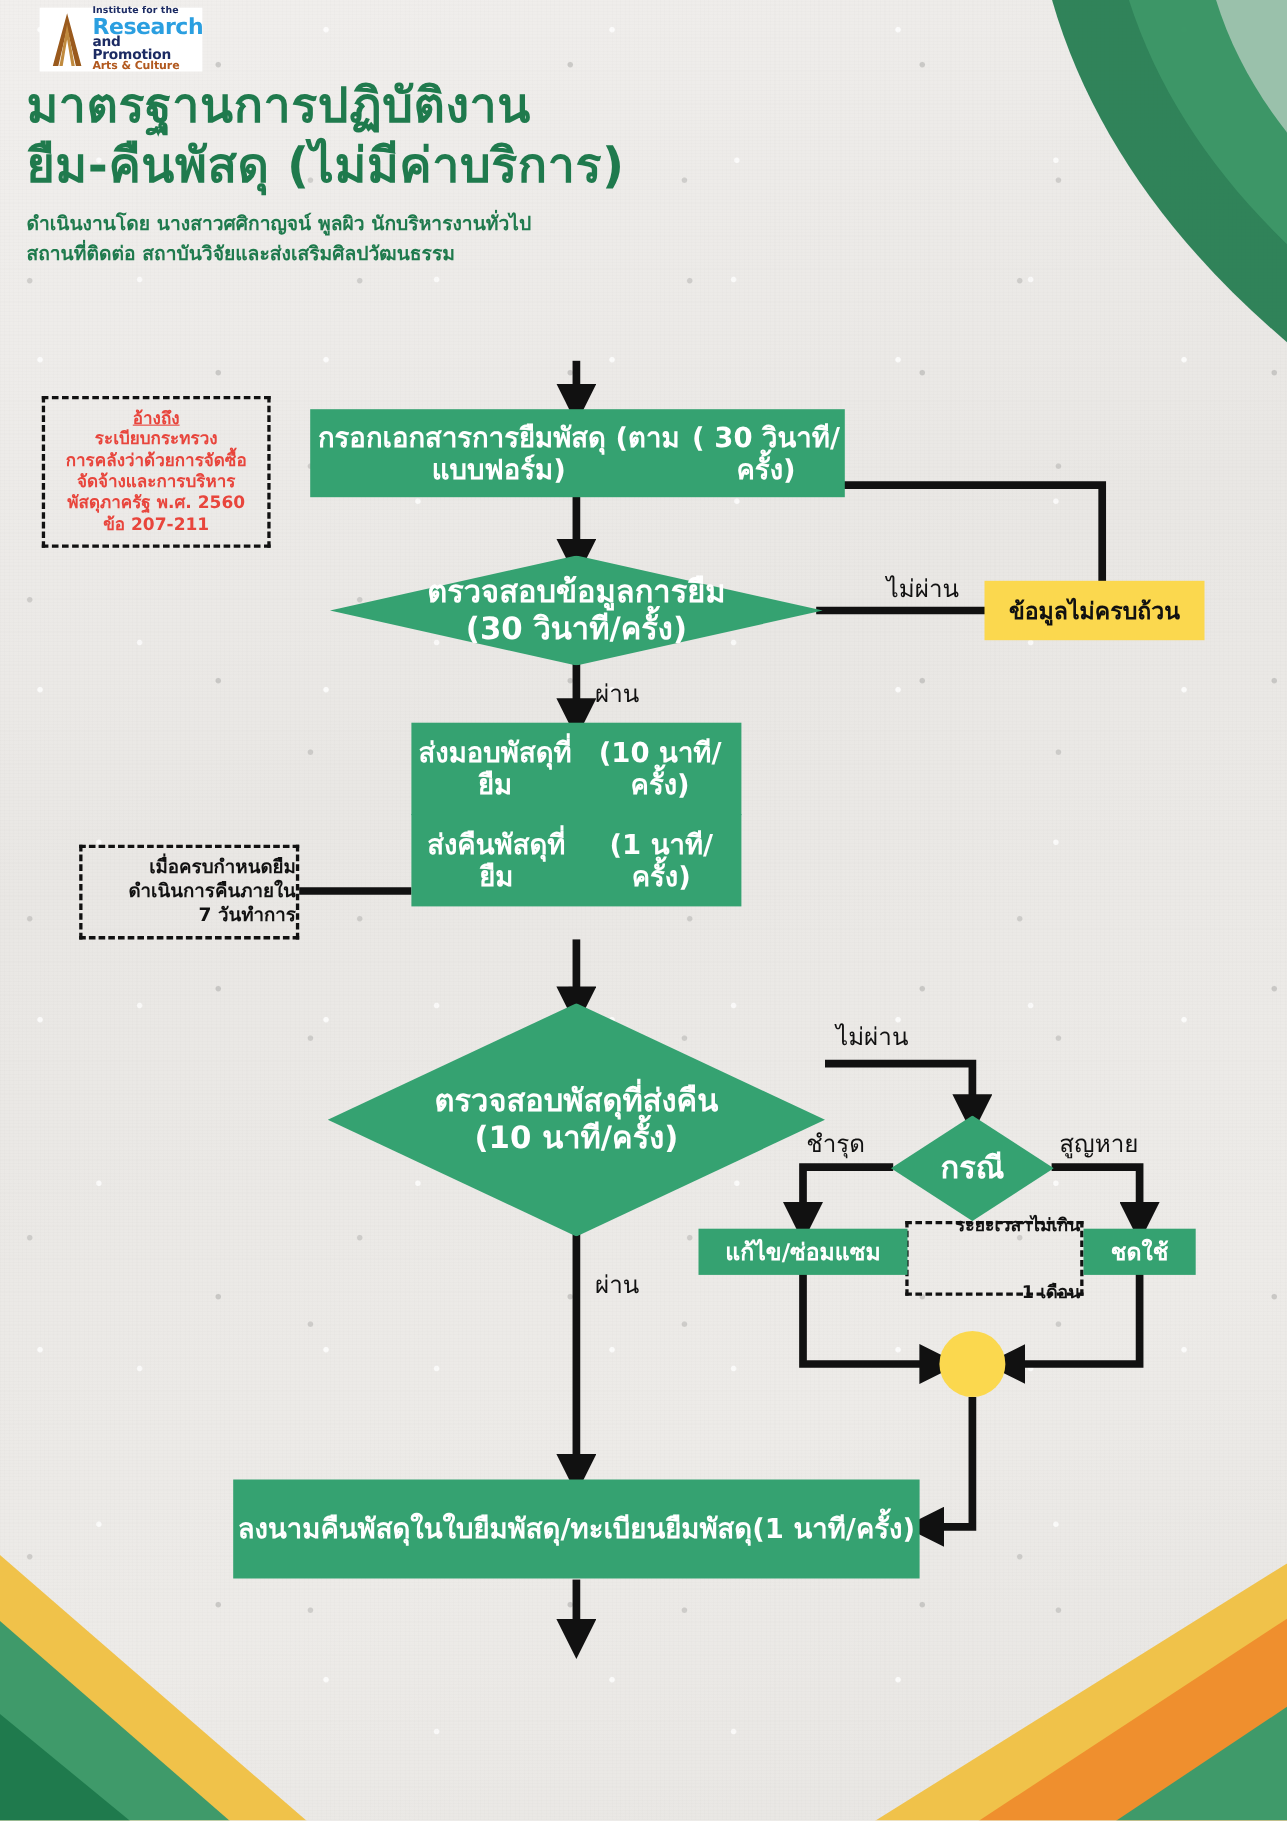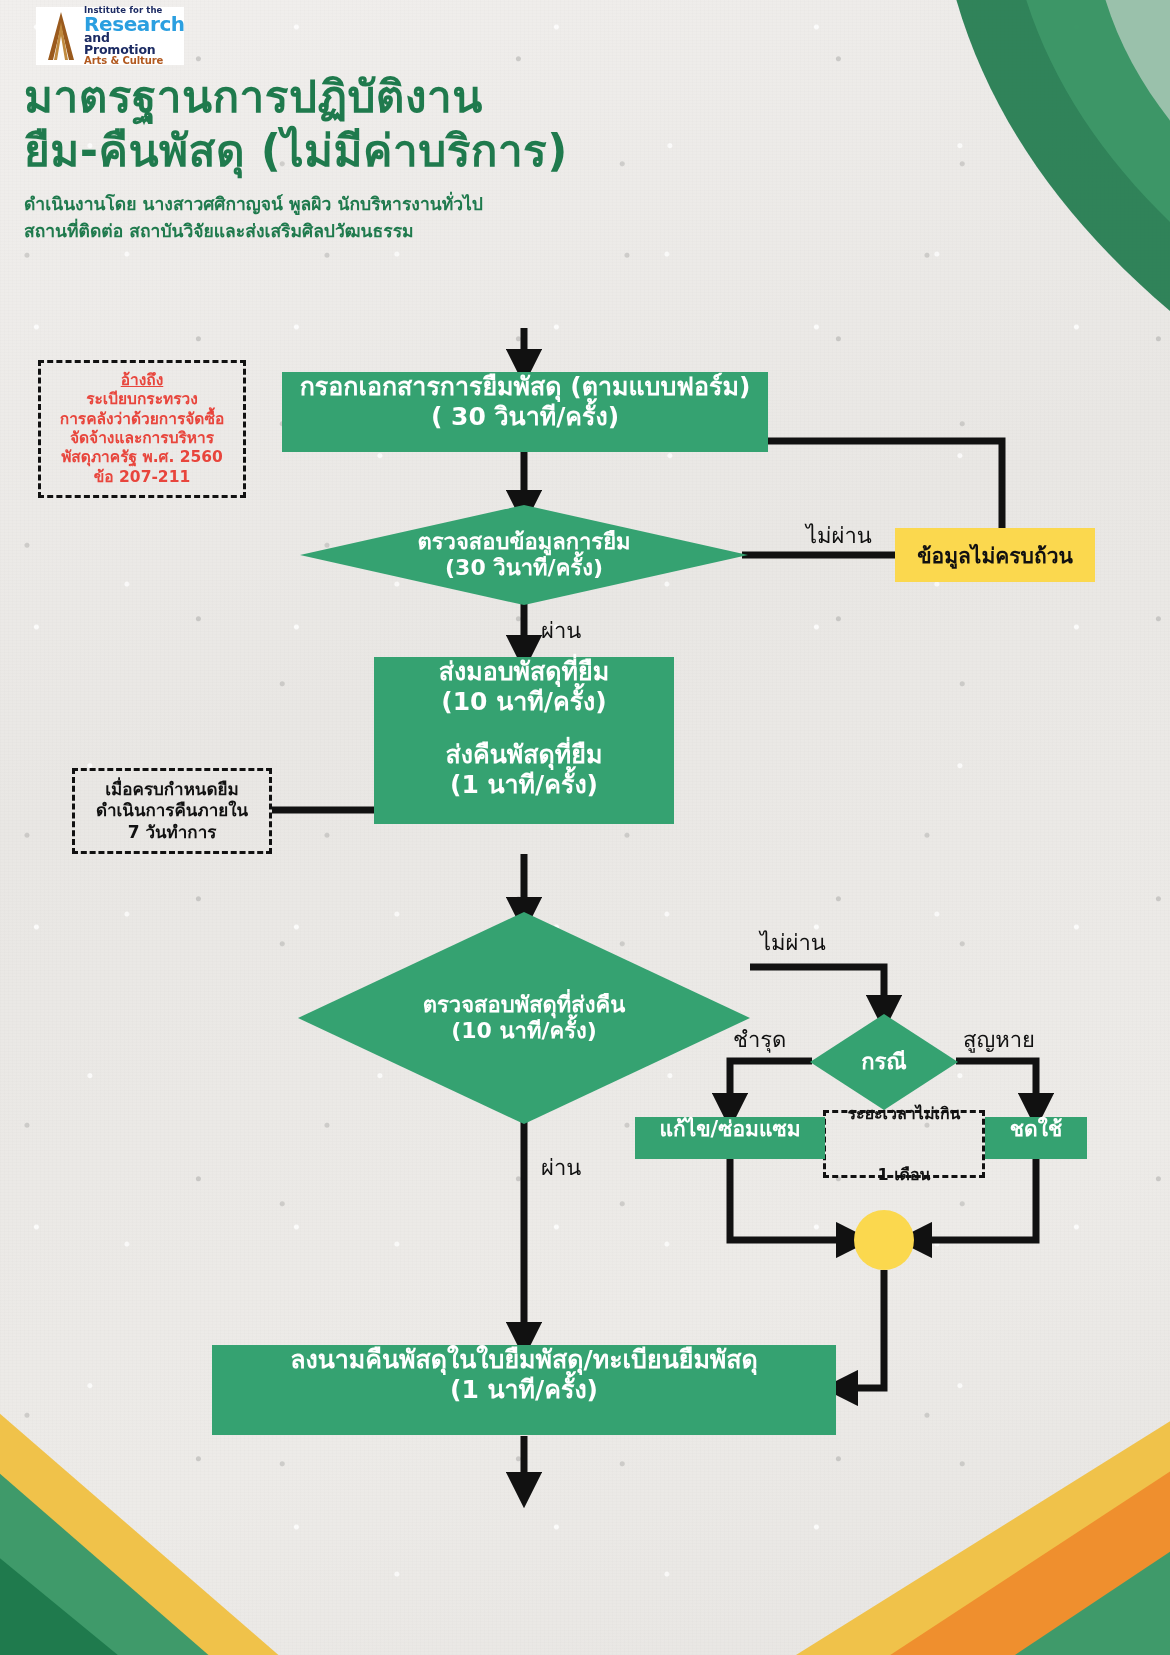--- a/index.html
+++ b/index.html
@@ -81,51 +81,51 @@
 
   .terminator {
     background: #35a271; color: #fff;
     border-radius: 999px;
     display: flex; align-items: center; justify-content: center;
     font-size: 24px; font-weight: 700;
     text-align: center;
   }
   .process {
     background: #35a271; color: #fff;
-    display: flex; flex-direction: column;
-    align-items: center; justify-content: flex-start;
+    display: flex; flex-direction: row;
+    align-items: center; justify-content: center;
     font-size: 25px; font-weight: 700;
     text-align: center; line-height: 1.18;
   }
   .process.small { font-size: 21px; }
 
   .decision-wrap { position: absolute; z-index: 4; }
   .decision-wrap .dia {
     position: absolute; inset: 0;
     background: #35a271;
     clip-path: polygon(50% 0, 100% 50%, 50% 100%, 0 50%);
   }
   .decision-wrap .dtext {
     position: absolute; inset: 0;
     display: flex; flex-direction: column;
     align-items: center; justify-content: center;
-    color: #fff; font-size: 22px; font-weight: 700;
+    color: #fff; font-size: 28px; font-weight: 700;
     line-height: 1.2; text-align: center;
   }
 
   .note {
     border: 3px dashed #111; background: transparent;
     display: flex; flex-direction: column;
     align-items: center; justify-content: center;
     text-align: center; line-height: 1.25;
     font-weight: 700;
   }
   .note.ref { color: #e8453c; font-size: 15.5px; padding: 6px 4px; }
   .note.ref .u { text-decoration: underline; }
-  .note.plain { color: #111; font-size: 17px; }
+  .note.plain { color: #111; font-size: 17px; align-items: flex-end; }
   .note.plain.sm { font-size: 16px; }
 
   .yellow-box {
     background: #fbd84e; color: #111;
     display: flex; align-items: center; justify-content: center;
     font-size: 21px; font-weight: 700; text-align: center;
   }
 
   .dot-join {
     background: #fbd84e; border-radius: 50%;

